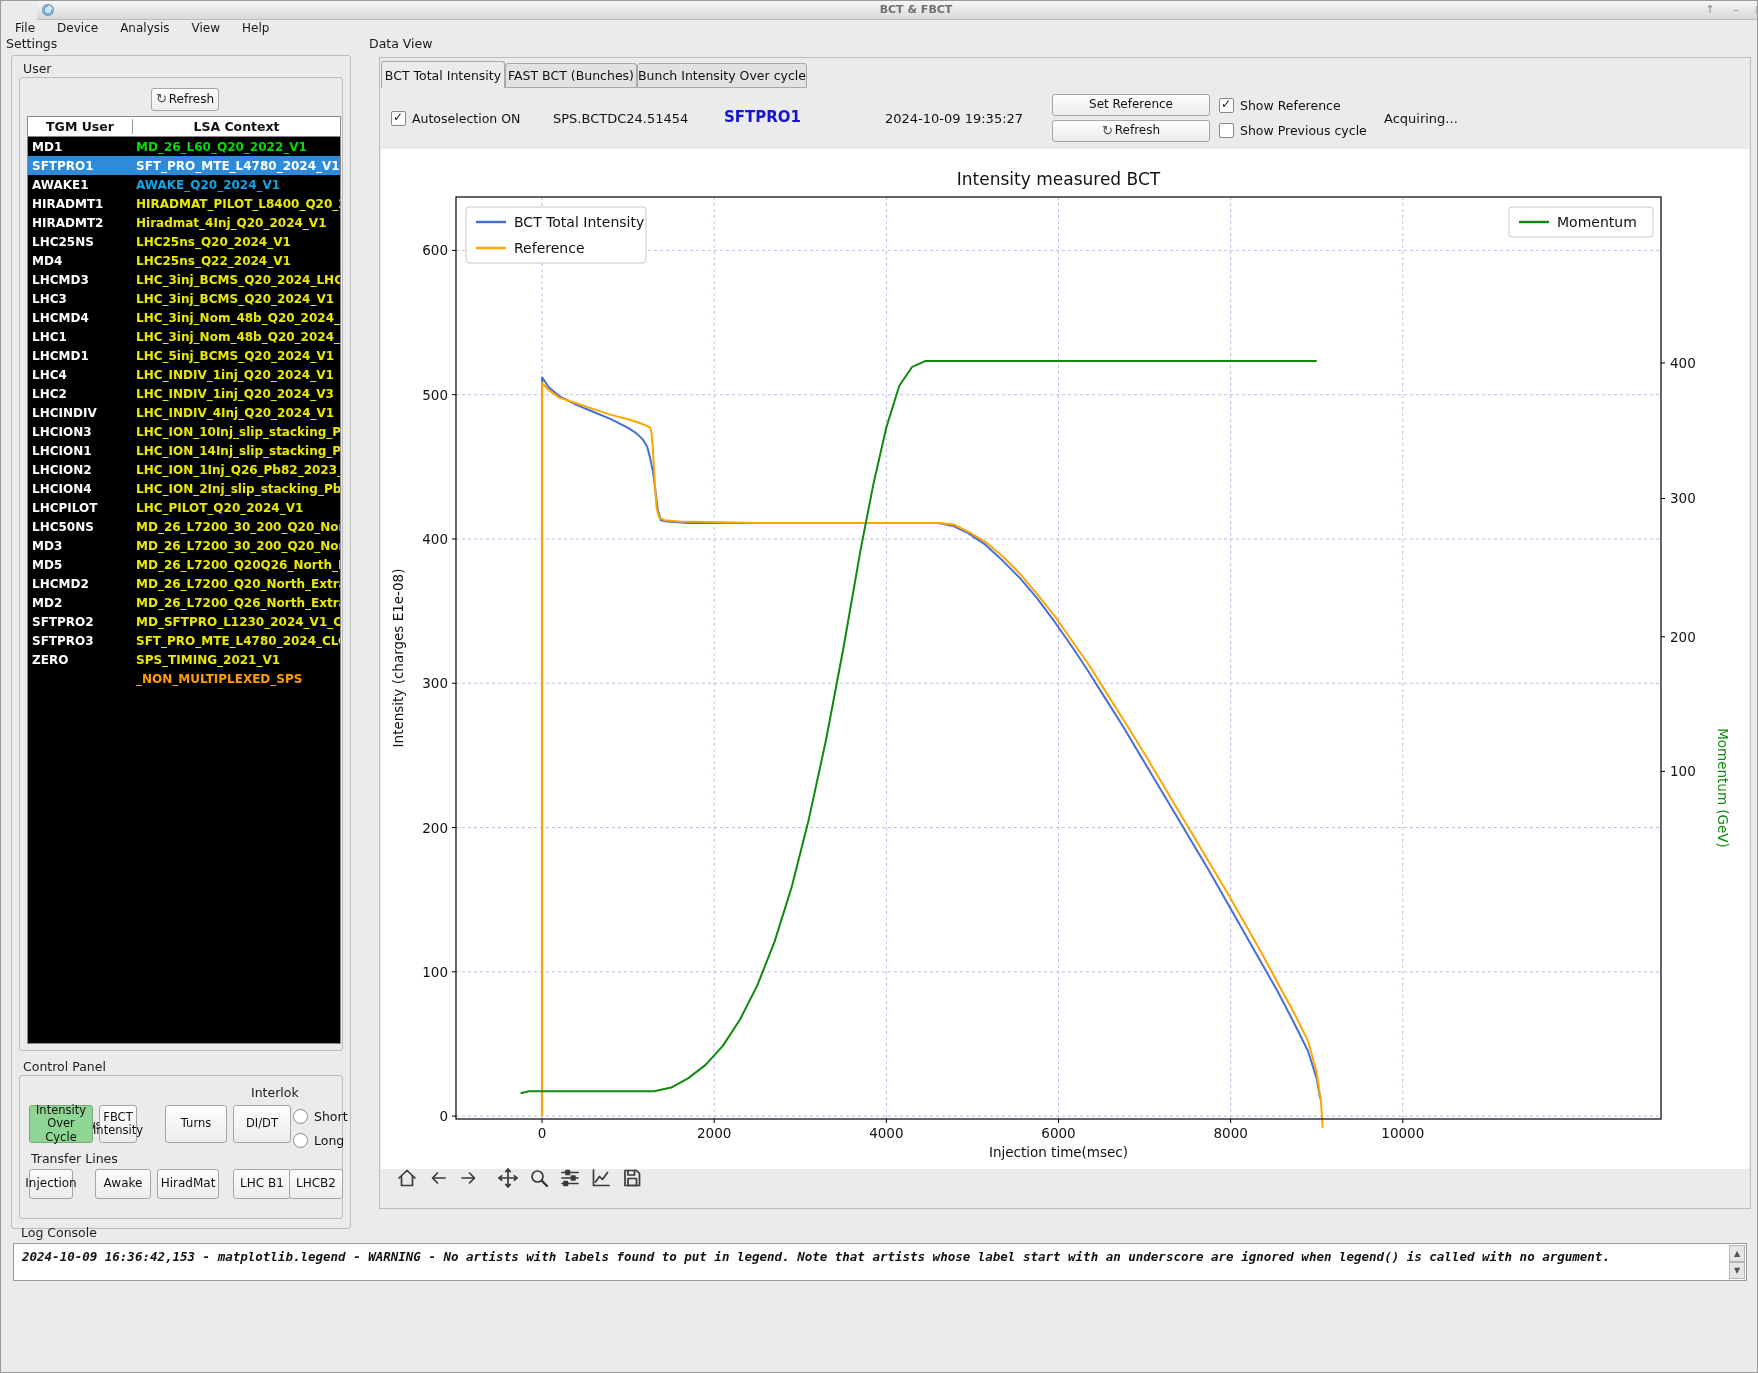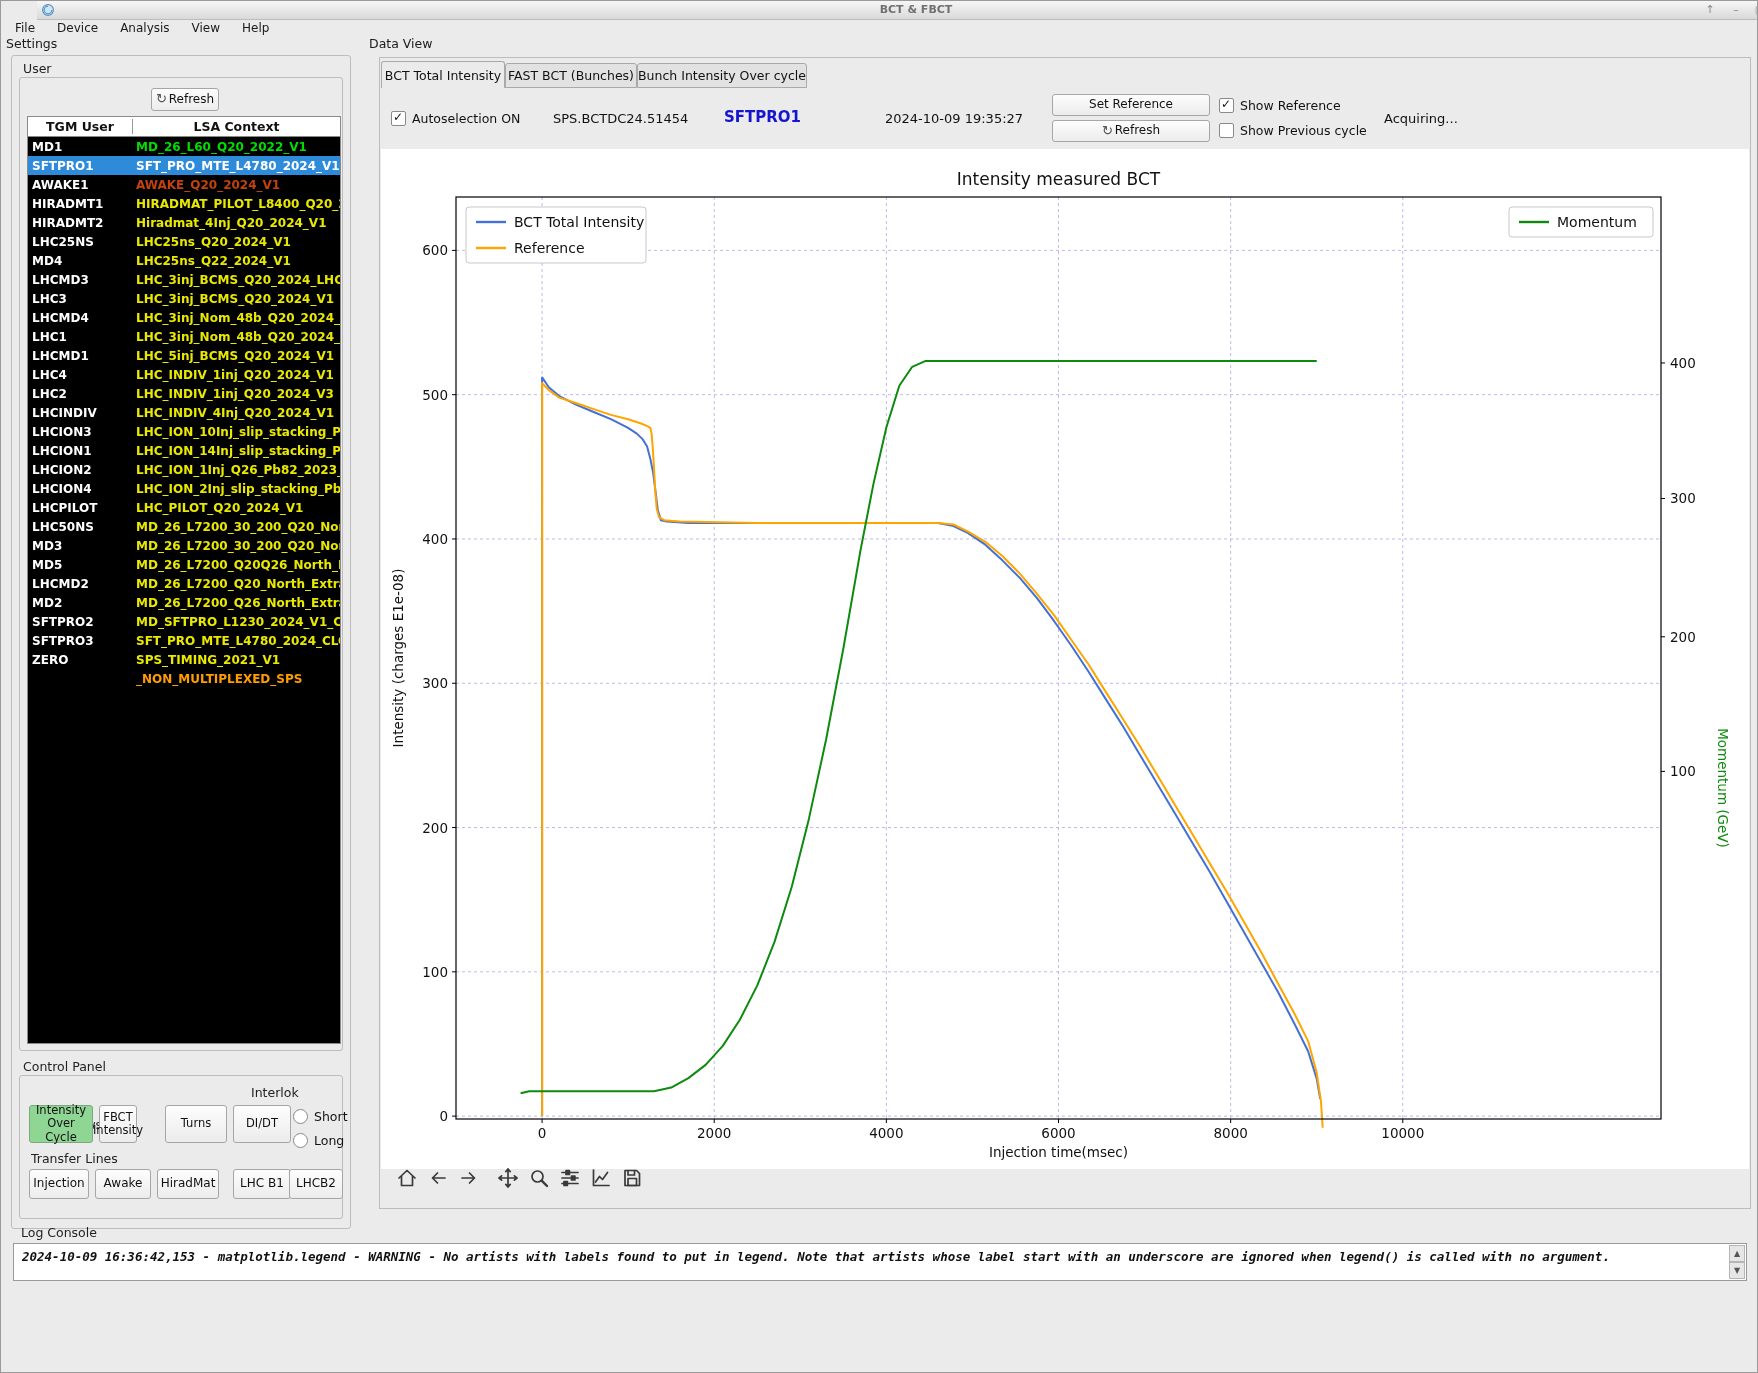--- a/index.html
+++ b/index.html
@@ -119,21 +119,21 @@
         <div class="trow">
       <div class="c1">MD1</div>
       <div class="c2" style="color:#00dd00">MD_26_L60_Q20_2022_V1</div>
         </div>
         <div class="trow selected">
       <div class="c1">SFTPRO1</div>
       <div class="c2" style="color:#ffffff">SFT_PRO_MTE_L4780_2024_V1</div>
         </div>
         <div class="trow">
       <div class="c1">AWAKE1</div>
-      <div class="c2" style="color:#c2410c">AWAKE_Q20_2024_V1</div>
+      <div class="c2" style="color:#0ea5e9">AWAKE_Q20_2024_V1</div>
         </div>
         <div class="trow">
       <div class="c1">HIRADMT1</div>
       <div class="c2" style="color:#e9e900">HIRADMAT_PILOT_L8400_Q20_2024_V1</div>
         </div>
         <div class="trow">
       <div class="c1">HIRADMT2</div>
       <div class="c2" style="color:#e9e900">Hiradmat_4Inj_Q20_2024_V1</div>
         </div>
         <div class="trow">
@@ -253,21 +253,21 @@
        <span class="dot"></span>
         <span>Short</span>
       </div>
       <div class="abs radio" style="left:292px;top:1132px">
        <span class="dot"></span>
         <span>Long</span>
       </div>
     </div>
   <div class="abs gb-title" style="left:30px;top:1150px">Transfer Lines</div>
   <div id="transfer-buttons">
-      <div class="abs qtbtn" style="left:28px;top:1168px;width:60px;height:30px">Injection</div>
+      <div class="abs qtbtn" style="left:28px;top:1168px;width:44px;height:30px">Injection</div>
       <div class="abs qtbtn" style="left:94px;top:1168px;width:56px;height:30px">Awake</div>
       <div class="abs qtbtn" style="left:156px;top:1168px;width:62px;height:30px">HiradMat</div>
       <div class="abs qtbtn" style="left:232px;top:1168px;width:58px;height:30px">LHC B1</div>
       <div class="abs qtbtn" style="left:288px;top:1168px;width:54px;height:30px">LHCB2</div>
     </div>
 
   <div class="abs frame" style="left:378px;top:56px;width:1370px;height:1150px;border-radius:0"></div>
   <div id="tabs">
       <div class="tab selected" style="left:380px;top:60px;width:124px;height:27px">BCT Total Intensity</div>
       <div class="tab" style="left:504px;top:62px;width:132px;height:25px">FAST BCT (Bunches)</div>

